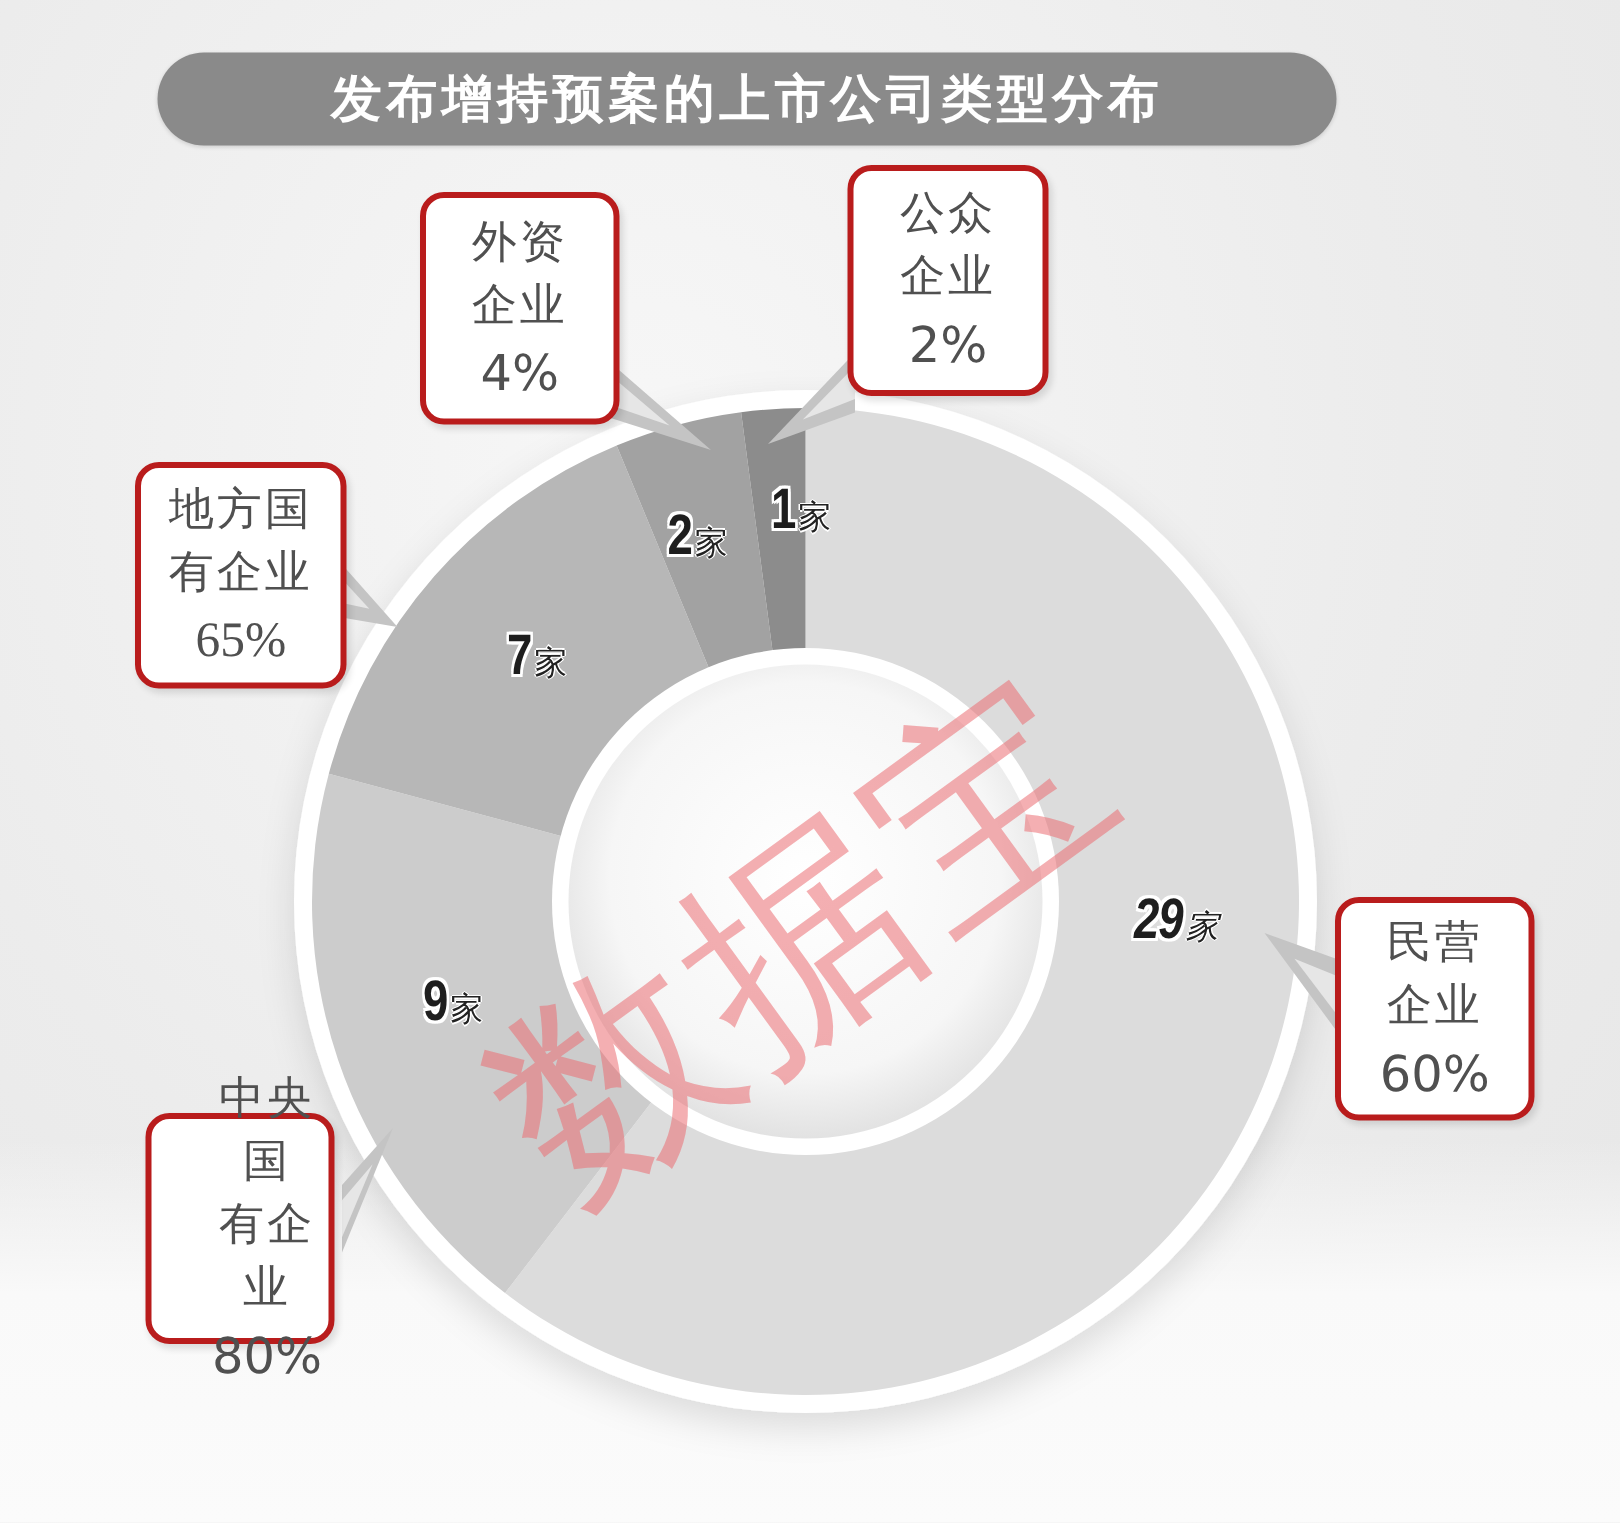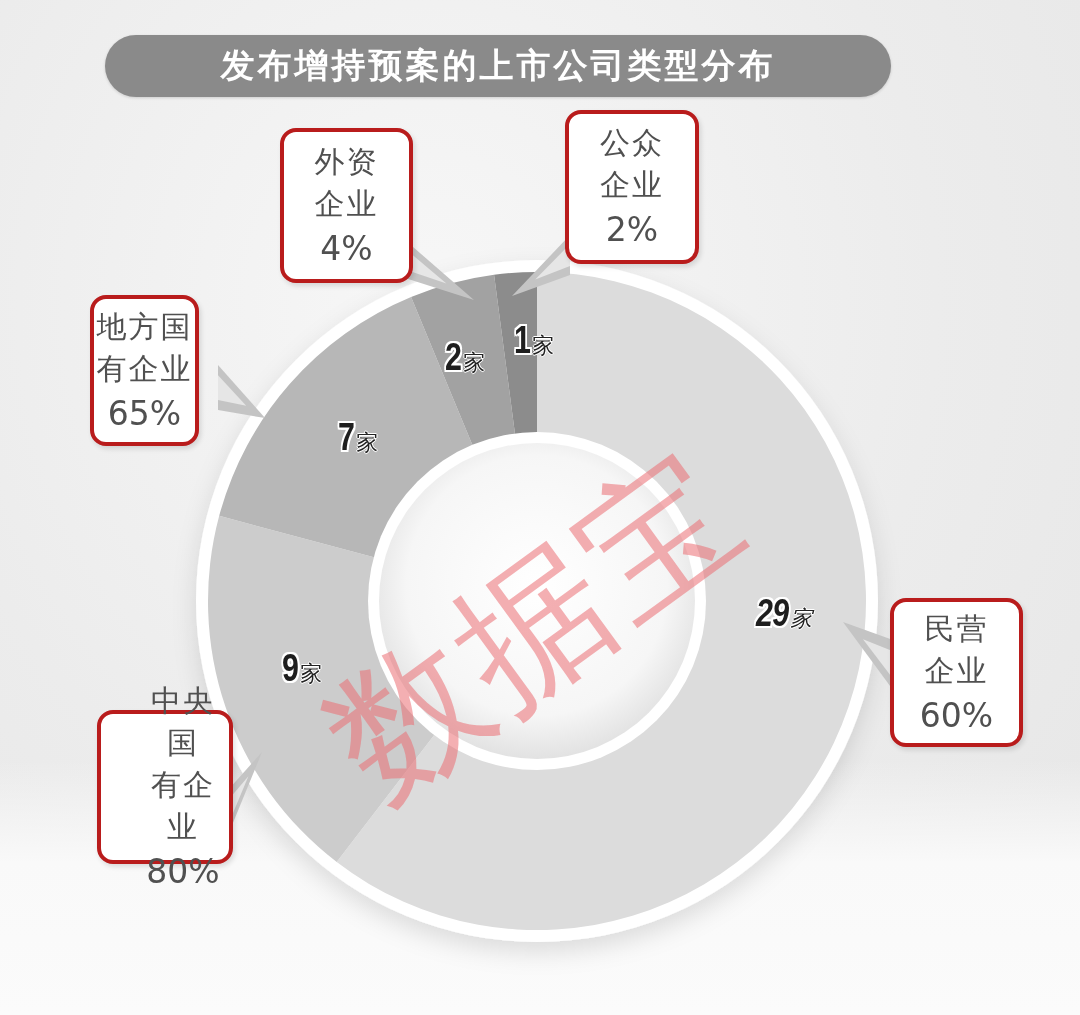--- a/index.html
+++ b/index.html
@@ -93,26 +93,26 @@
     </g>
   <circle cx="537" cy="601" r="169" fill="#ffffff"></circle>
   <circle cx="537" cy="601" r="158" fill="url(#holeGrad)"></circle>
 </svg>
 
 <div class="callout" style="left:890px; top:598px; width:133px; height:149px;">
   <span class="name">民营</span>
   <span class="name">企业</span>
   <span class="pct">60%</span>
 </div>
-<div class="callout" style="left:97px; top:710px; width:136px; height:154px;padding-left:36px;">
+<div class="callout" style="left:97px; top:742px; width:126px; height:154px;padding-left:36px;">
   <span class="name">中央国</span>
   <span class="name">有企业</span>
   <span class="pct">80%</span>
 </div>
-<div class="callout" style="left:90px; top:295px; width:109px; height:151px;">
+<div class="callout" style="left:90px; top:308px; width:141px; height:151px;font-family:Liberation Serif, serif;">
   <span class="name">地方国</span>
   <span class="name">有企业</span>
   <span class="pct">65%</span>
 </div>
 <div class="callout" style="left:280px; top:128px; width:133px; height:155px;">
   <span class="name">外资</span>
   <span class="name">企业</span>
   <span class="pct">4%</span>
 </div>
 <div class="callout" style="left:565px; top:110px; width:134px; height:154px;">

